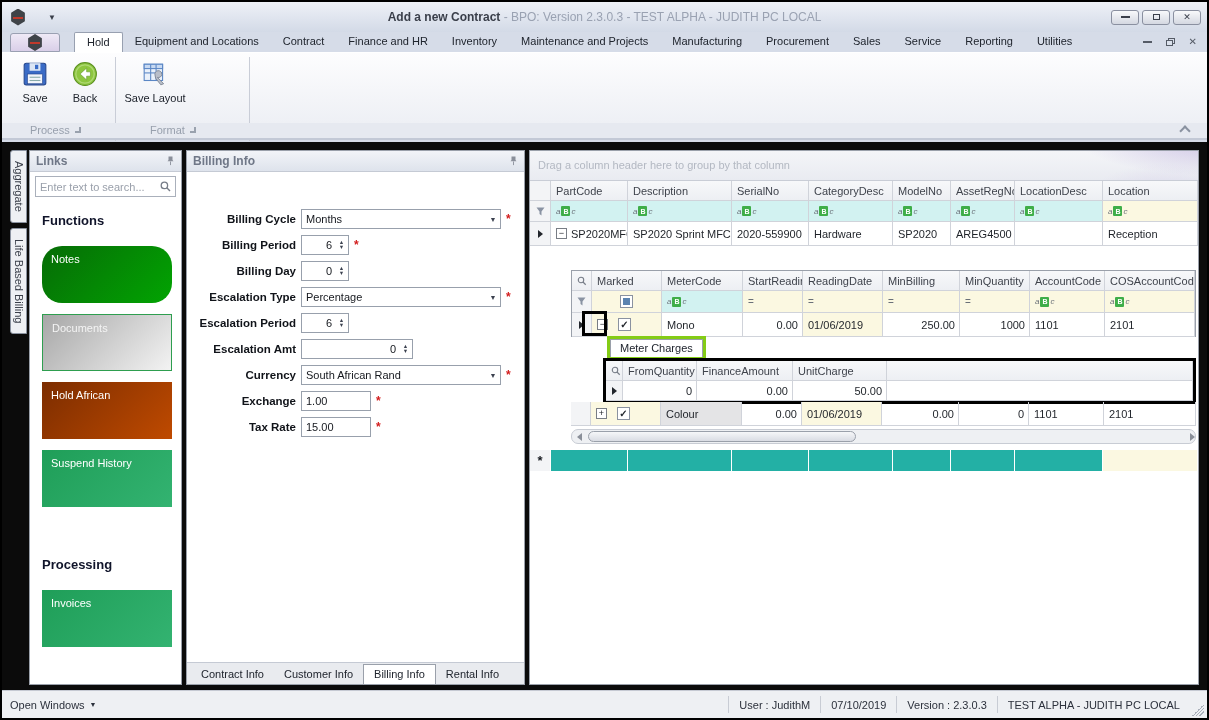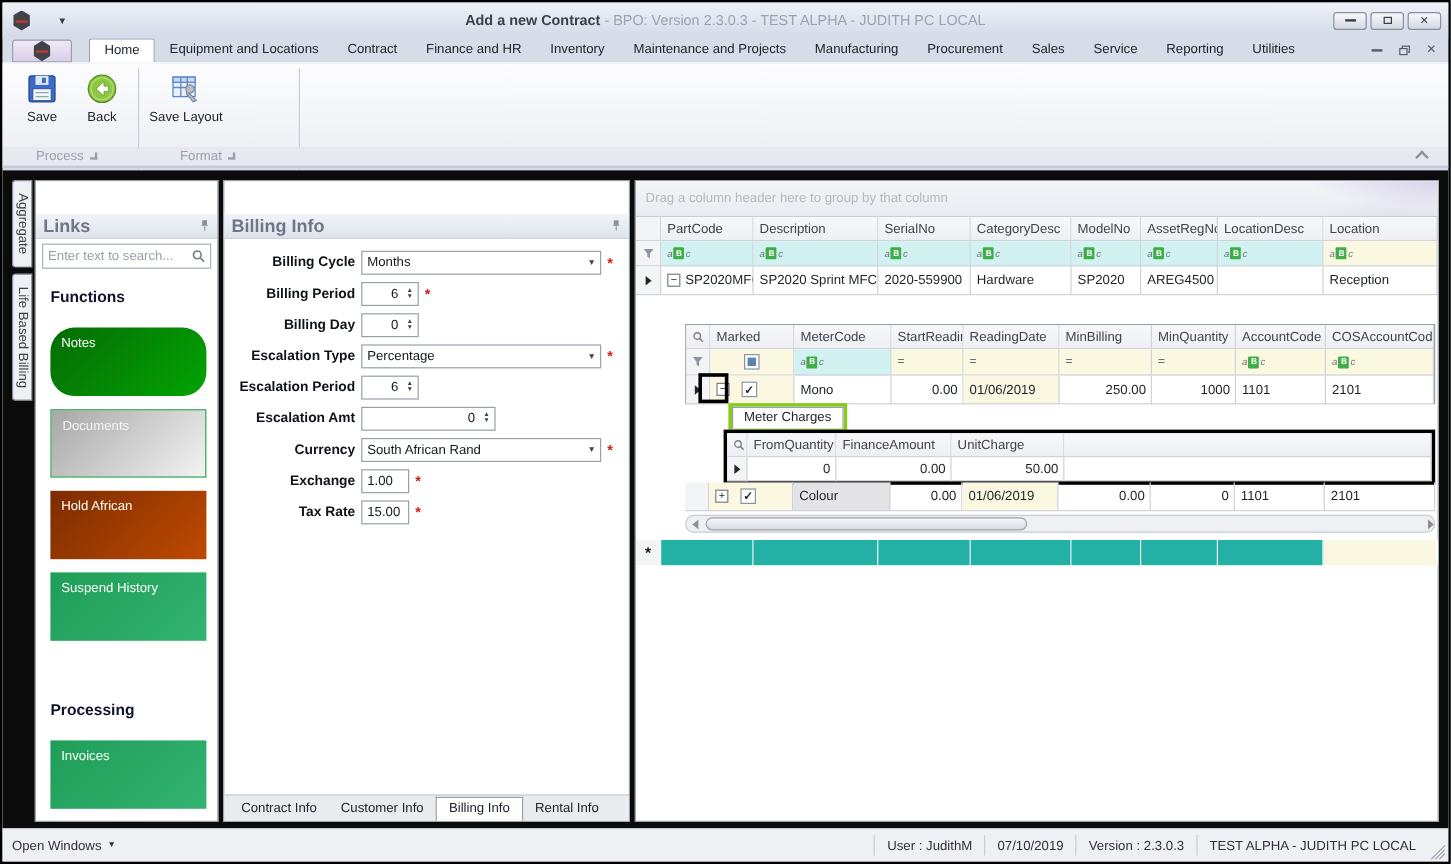--- a/index.html
+++ b/index.html
@@ -58,21 +58,21 @@
   .sidetabs { position:absolute; left:8px; top:8px; width:18px; }
   .sidetab { writing-mode:vertical-rl; font-size:11px; color:#3a3f4a; background:#eef0f4;
     border:1px solid #8a92a0; border-radius:3px 0 0 3px; padding:10px 1px; margin-bottom:5px; width:17px; text-align:center; }
 
   .panel { position:absolute; top:8px; bottom:5px; background:#fff; border:1px solid #9aa0aa; }
   .links-panel { left:27px; width:153px; }
   .billing-panel { left:184px; width:339px; }
   .grid-panel { left:527px; width:670px; }
 
   .panel-hd { height:21px; background:linear-gradient(#f2f4f8,#dee3ec); border-bottom:1px solid #c5cad4;
-    display:flex; align-items:center; padding:0 6px; font-size:15px; font-weight:bold; color:#6f7787;margin-top:27px; }
+    display:flex; align-items:center; padding:0 6px; font-size:12px; font-weight:bold; color:#6f7787; }
   .panel-hd svg { margin-left:auto; }
 
   
   .searchbox { margin:4px 5px; height:21px; border:1px solid #aab0bb; background:#fff;
     display:flex; align-items:center; padding:0 4px; }
   .searchbox input { border:none; outline:none; flex:1; font-size:11px; color:#333; min-width:0; font-family:inherit; }
   .searchbox input::placeholder { color:#9aa0ab; }
   .links-h { font-size:13px; font-weight:bold; color:#10142a; margin:16px 0 18px 12px; }
   .links-h.second { margin-top:50px; }
   .linkbtn { width:130px; height:57px; margin:0 0 11px 12px; color:#fff; font-size:11px; padding:7px 0 0 9px; }
@@ -85,21 +85,21 @@
   .bform { position:absolute; top:55px; left:0; right:0; }
   .frow { display:flex; align-items:center; height:26px; }
   .frow label { width:109px; text-align:right; font-size:11.5px; font-weight:bold; color:#101319; margin-right:5px; white-space:nowrap; }
   .ctrl { height:20px; border:1px solid #98a0ac; background:#fff; display:flex; align-items:center; font-size:11px; color:#15181e; }
   .ctrl .val { padding-left:4px; flex:1; white-space:nowrap; overflow:hidden; }
   .ctrl .val.num { text-align:right; padding-right:3px; }
   .dd { width:200px; } .dd .arrow { width:14px; font-size:7px; color:#3c4250; text-align:center; }
   .spin { width:48px; } .spin-wide { width:112px; }
   .spincol { width:13px; display:flex; flex-direction:column; align-items:center; justify-content:center; line-height:1; }
   .spincol span { font-size:5.5px; color:#3c4250; }
-  .txt { width:40px; }
+  .txt { width:70px; }
   .req { color:#d21c1c; font-weight:bold; font-size:12px; margin-left:5px; }
   .btabs { position:absolute; bottom:0; left:0; right:0; height:22px; background:#e9ebef; border-top:1px solid #c5cad4;
     display:flex; align-items:flex-end; padding-left:4px; }
   .btab { font-size:11px; color:#20252e; padding:3px 10px 4px; }
   .btab.active { background:#fff; border:1px solid #9aa0aa; border-bottom:none; }
 
   
   .grouppanel { position:absolute; top:0; left:0; right:0; height:30px;
     background:linear-gradient(#f4f5f8,#e9ebf1); border-bottom:1px solid #c9cdd6; overflow:hidden; }
   .grouppanel .hint { position:absolute; left:8px; top:8px; font-size:11px; color:#b3b8c2; }
@@ -194,21 +194,21 @@
     </div>
   </div>
 
   <div class="tabrow">
     <div class="appbtn">
         <div class="logo">
           <i></i>
         </div>
       </div>
     <div class="rtabs">
-      <div class="rtab active">Home</div>
+      <div class="rtab active">Hold</div>
       <div class="rtab">Equipment and Locations</div>
       <div class="rtab">Contract</div>
       <div class="rtab">Finance and HR</div>
       <div class="rtab">Inventory</div>
       <div class="rtab">Maintenance and Projects</div>
       <div class="rtab">Manufacturing</div>
       <div class="rtab">Procurement</div>
       <div class="rtab">Sales</div>
       <div class="rtab">Service</div>
       <div class="rtab">Reporting</div>

